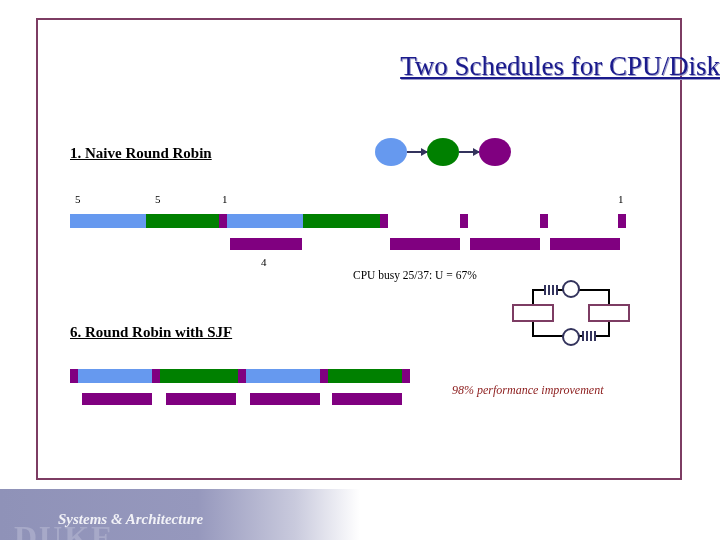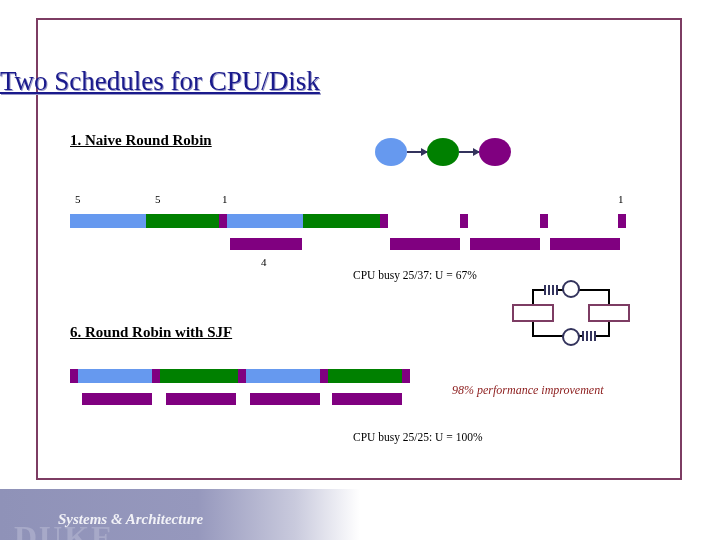--- a/index.html
+++ b/index.html
@@ -6,31 +6,31 @@
   body{
     width:720px;height:540px;background:#ffffff;
     font-family:"Liberation Serif", serif;
     position:relative;overflow:hidden;
   }
   .slide-frame{
     position:absolute;left:36px;top:18px;width:646px;height:462px;
     border:2px solid #7d3c63;box-sizing:border-box;background:#ffffff;
   }
   .title{
-    position:absolute;left:0;width:720px;top:66px;text-align:left;
+    position:absolute;left:0;width:720px;top:51px;text-align:right;
     font-size:27px;color:#1a1a8c;font-family:"Liberation Serif", serif;
     text-decoration:underline;letter-spacing:0px;
     text-shadow:1px 1px 0 #9a9ac8;
   }
   .section-head{
     position:absolute;font-size:15px;font-weight:bold;color:#000;
     font-family:"Liberation Serif", serif;text-decoration:underline;
     white-space:nowrap;
   }
-  .sec1{left:70px;top:132px;}
+  .sec1{left:70px;top:145px;}
   .sec2{left:70px;top:324px;}
 
   
   .chain{position:absolute;left:375px;top:138px;width:140px;height:30px;}
   .node{position:absolute;top:0;width:32px;height:28px;border-radius:50%;}
   .node.blue{left:0;background:#6699ef;}
   .node.green{left:52px;background:#008000;}
   .node.purple{left:104px;background:#800080;}
   .arrow{position:absolute;top:13px;height:2px;background:#33335c;}
   .arrow.a1{left:32px;width:20px;}
@@ -165,18 +165,17 @@
 
   <div class="dbar" style="left:82px;top:393px;width:70px"></div>
   <div class="dbar" style="left:166px;top:393px;width:70px"></div>
   <div class="dbar" style="left:250px;top:393px;width:70px"></div>
   <div class="dbar" style="left:332px;top:393px;width:70px"></div>
 </div>
 
 <div class="improve">98% performance improvement</div>
 
 <div class="stats stats2">
-  <div>CPU busy 25/25: U = 100%</div>
 </div>
 
 <div class="footer"></div>
 <div class="duke-word">DUKE</div>
 <div class="duke-sub">Systems &amp; Architecture</div>
 
 </body></html>

